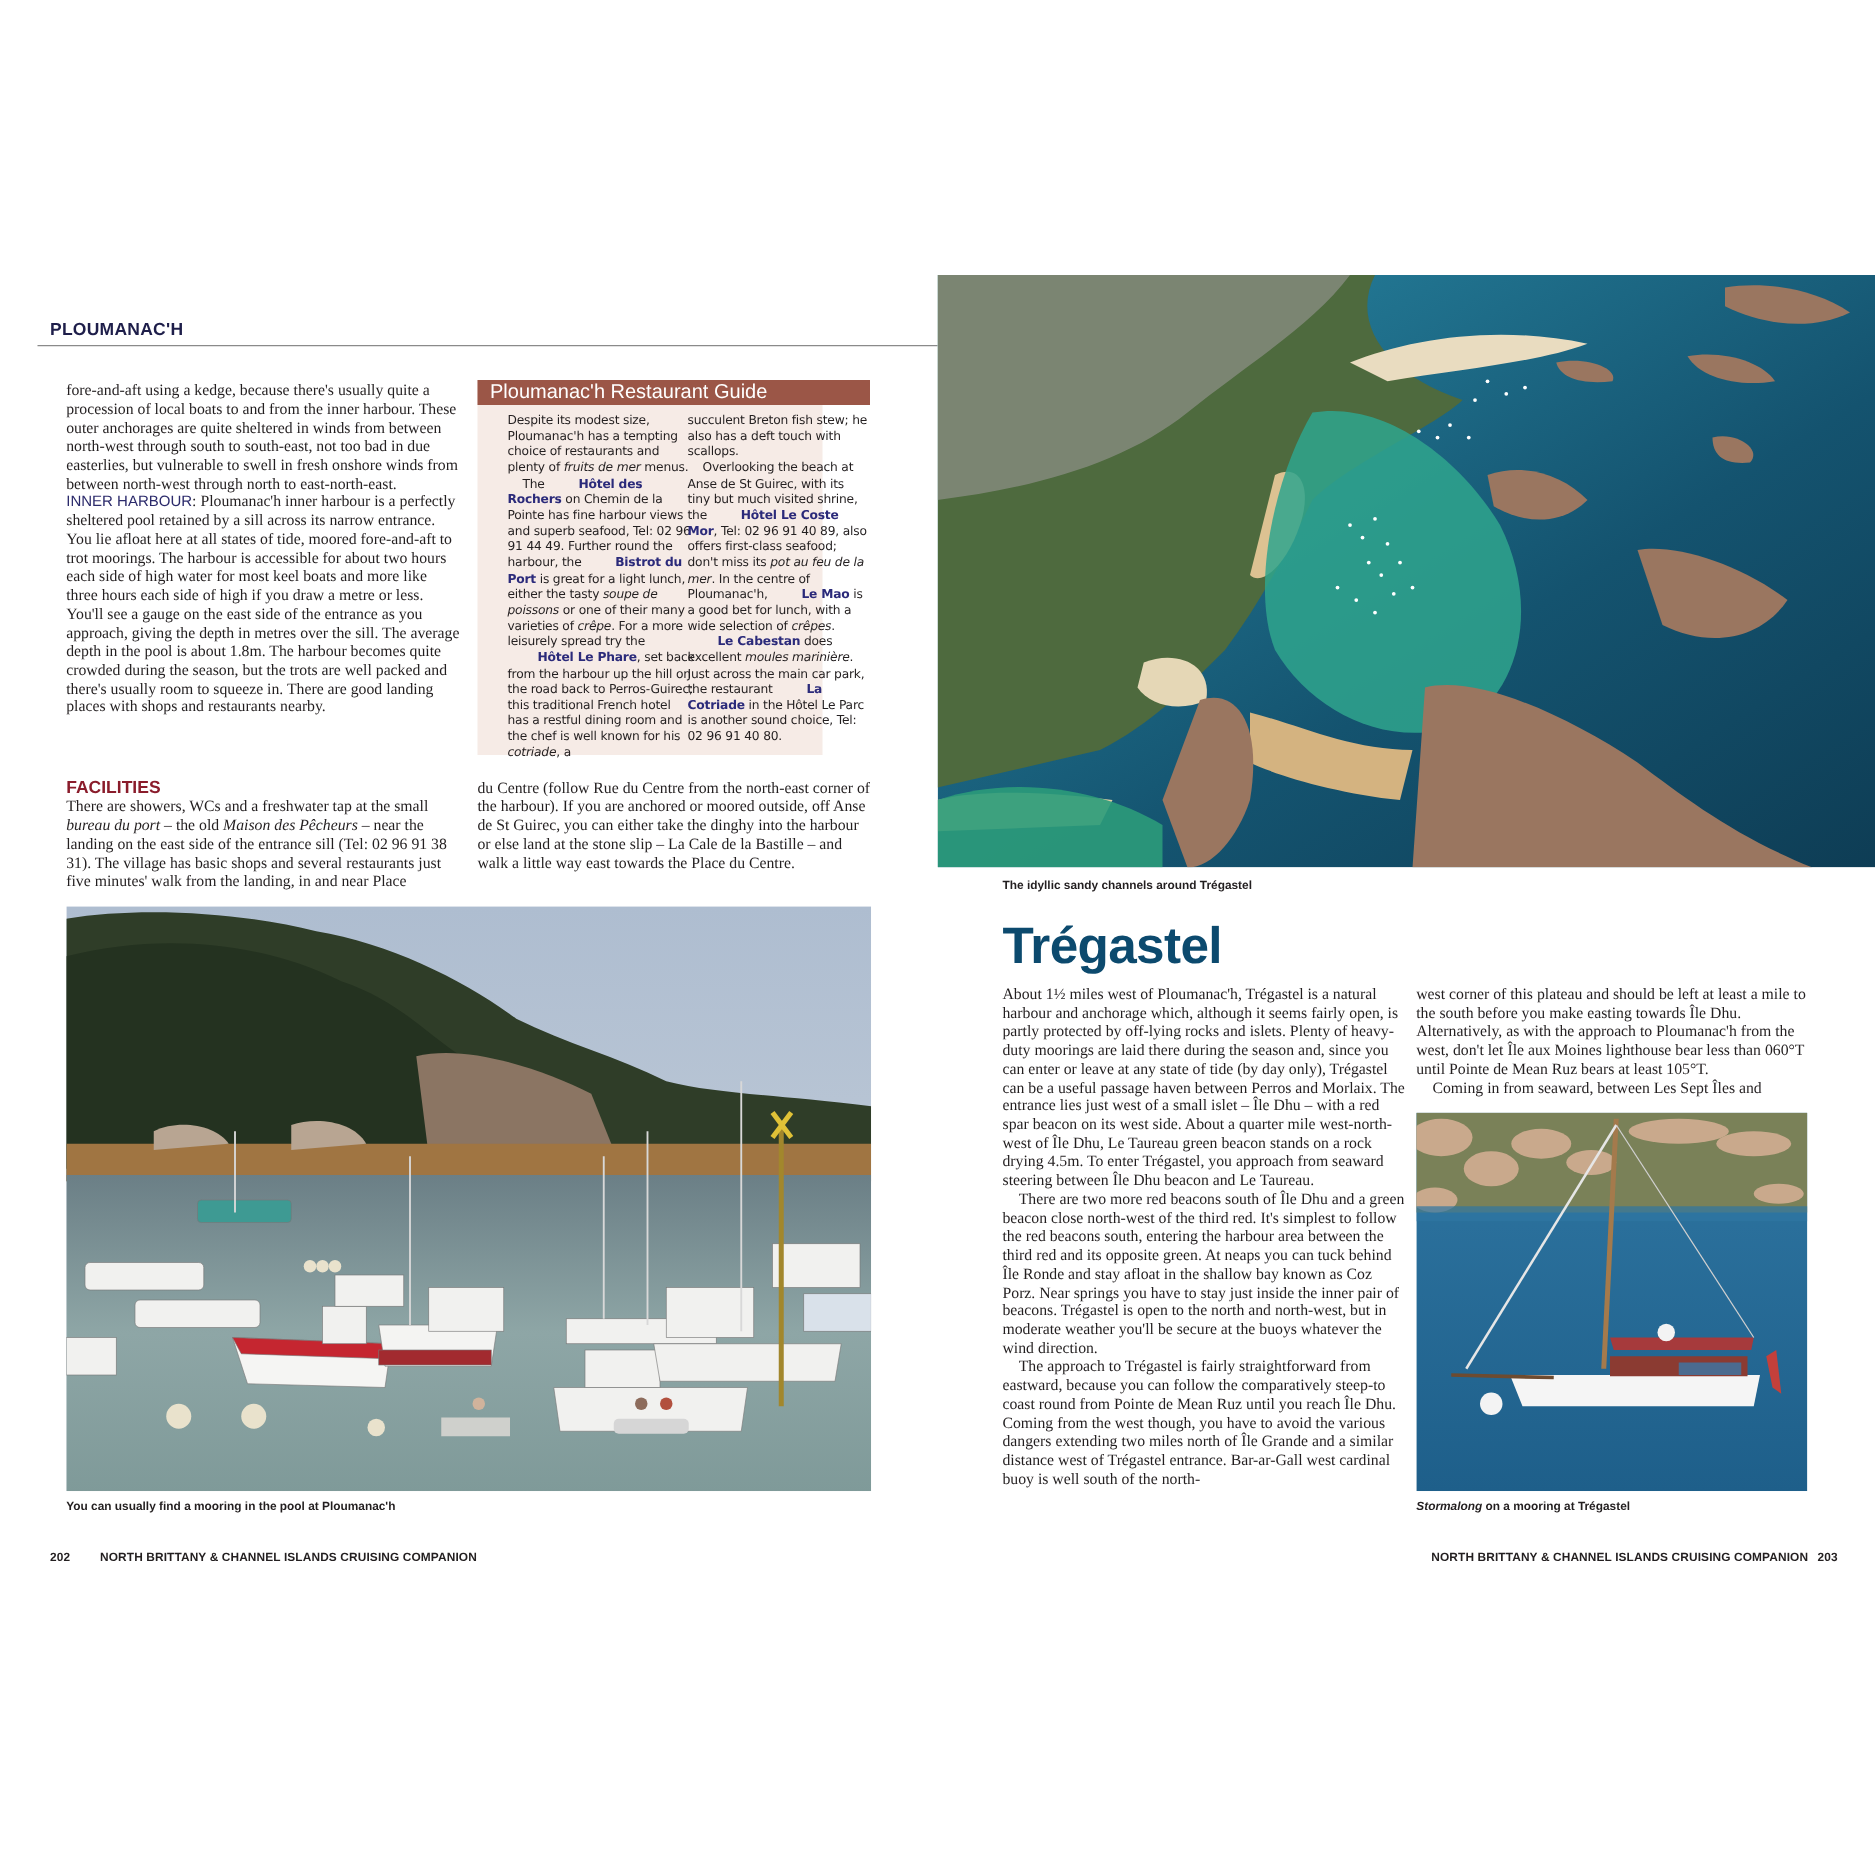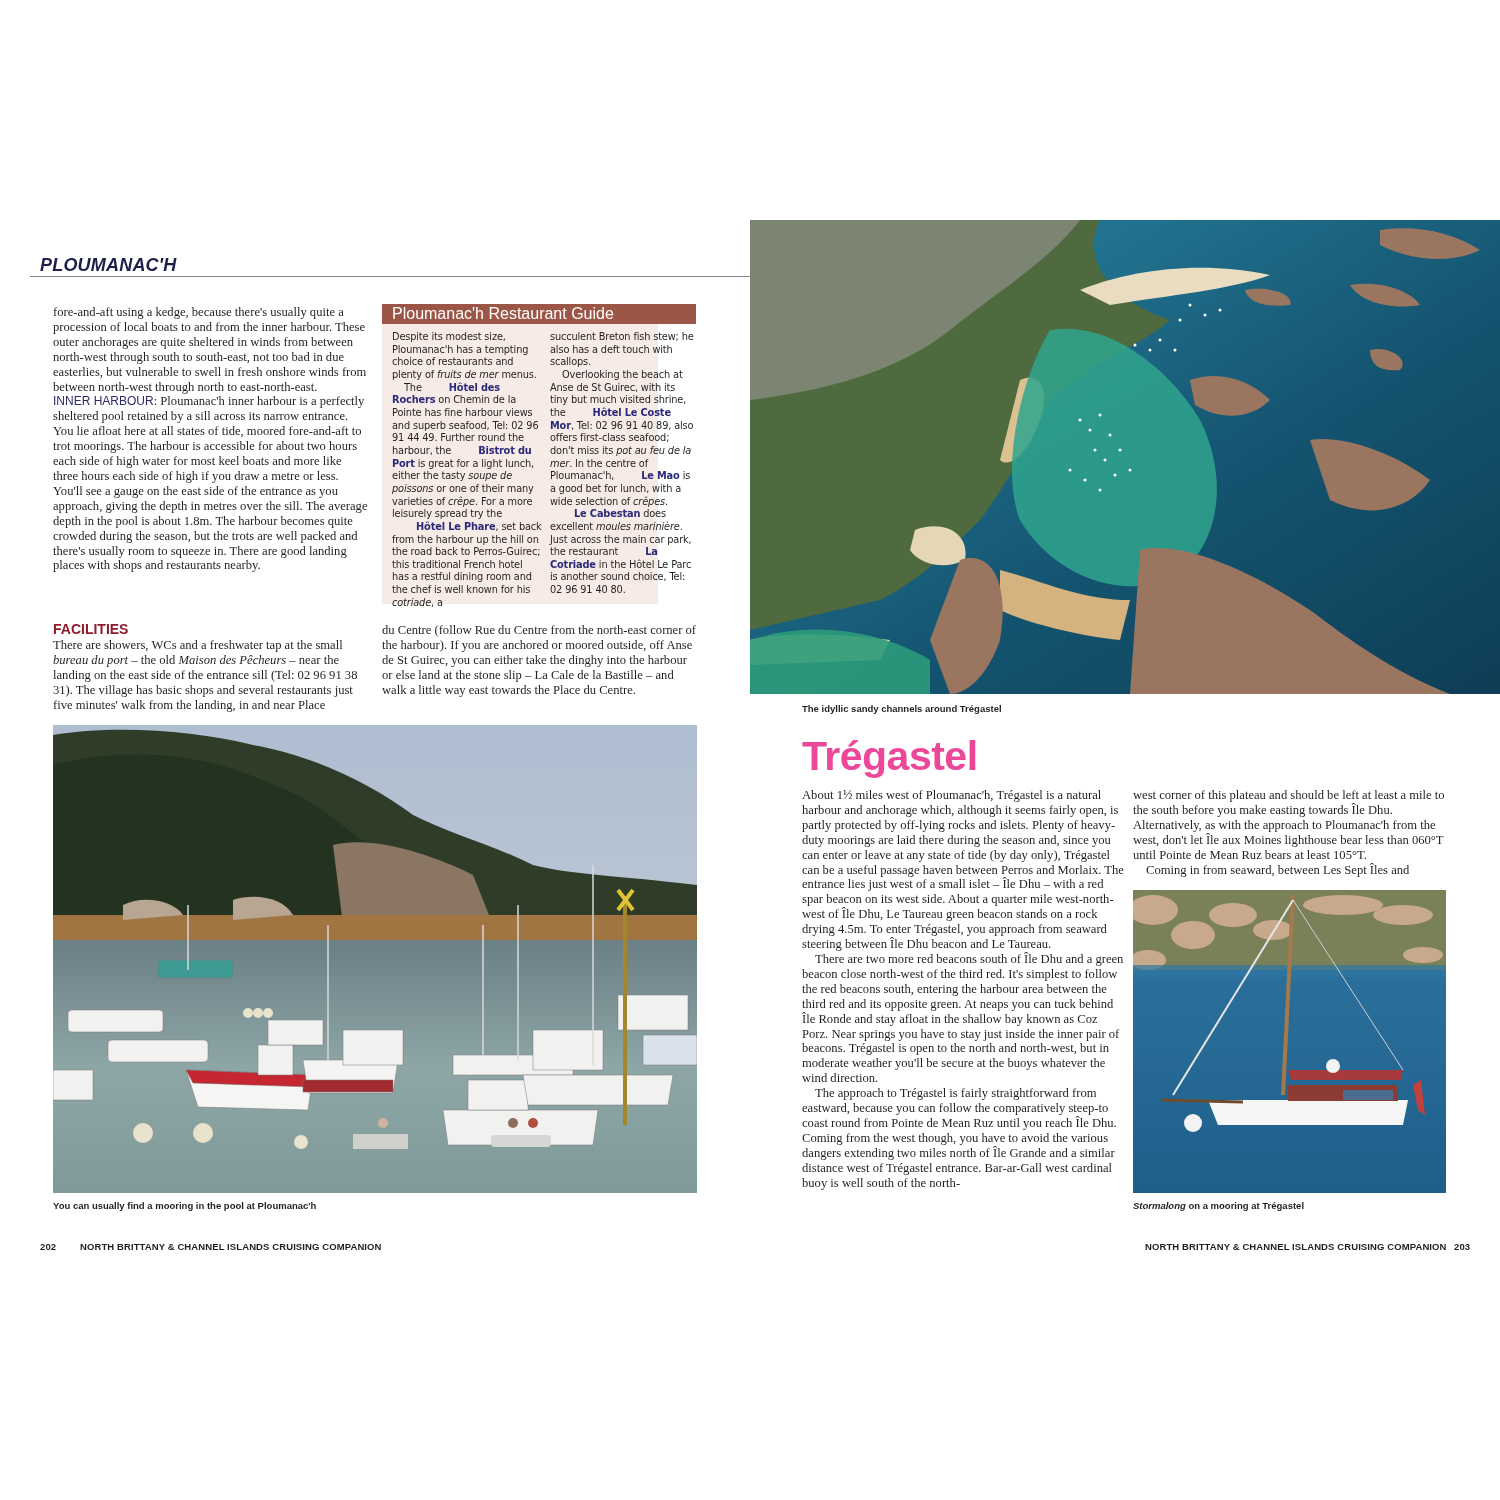--- a/index.html
+++ b/index.html
@@ -1,20 +1,20 @@
 <!DOCTYPE html>
 <html><head>
 <meta charset="utf-8">
 <style>
   * { margin:0; padding:0; box-sizing:border-box; }
   html, body { width:1500px; height:1500px; background:#ffffff; overflow:hidden; }
   body { position:relative; font-family:"Liberation Serif", serif; color:#231f20; }
 
   
-  .running-head { position:absolute; left:40px; top:255px; font-family:"Liberation Sans", sans-serif; font-weight:bold; font-size:18px; color:#1e1e4a; letter-spacing:0.2px;font-style:italic; }
+  .running-head { position:absolute; left:40px; top:255px; font-family:"Liberation Sans", sans-serif; font-weight:bold; font-size:14px; color:#1e1e4a; letter-spacing:0.2px; }
   .head-rule { position:absolute; left:30px; top:276px; width:720px; height:1px; background:#8a8a8a; }
 
   .body-text { font-family:"Liberation Serif", serif; font-size:12.6px; line-height:14.9px; color:#231f20; }
   .body-text p { text-indent:0; }
   .indent { text-indent:12px; display:block; }
   .blue-label { font-family:"Liberation Sans", sans-serif; font-weight:normal; color:#2b2a6b; font-size:12px;margin-top:28px; }
   .col { position:absolute; }
 
   
   .guide { position:absolute; left:382px; top:304px; width:276px; height:300px; background:#f6ebe6; }
@@ -24,36 +24,36 @@
   .guide-col i { font-style:italic; }
 
   .section-head { position:absolute; left:53px; top:621px; font-family:"Liberation Sans", sans-serif; font-weight:bold; font-size:14px; color:#8a1c2b; }
 
   
   .photo { position:absolute; overflow:hidden; }
   .caption { position:absolute; font-family:"Liberation Sans", sans-serif; font-weight:bold; font-size:9.5px; color:#231f20; }
   .caption i { font-style:italic; }
   .folio { position:absolute; top:1241px; font-family:"Liberation Sans", sans-serif; font-weight:bold; font-size:9.5px; color:#231f20; letter-spacing:0.1px; }
 
-  .big-title { position:absolute; left:802px; top:733px; font-family:"Liberation Sans", sans-serif; font-weight:bold; font-size:41px; color:#ec4899; letter-spacing:-0.5px; }
+  .big-title { position:absolute; left:802px; top:733px; font-family:"Liberation Sans", sans-serif; font-weight:bold; font-size:41px; color:#0c4a6e; letter-spacing:-0.5px; }
 </style>
 </head>
 <body>
 
 <div class="running-head">PLOUMANAC'H</div>
 <div class="head-rule"></div>
 
 <div class="col body-text" style="left:53px; top:305px; width:316px;">
   <p>fore-and-aft using a kedge, because there's usually quite a procession of local boats to and from the inner harbour. These outer anchorages are quite sheltered in winds from between north-west through south to south-east, not too bad in due easterlies, but vulnerable to swell in fresh onshore winds from between north-west through north to east-north-east.</p>
   <p><span class="blue-label">INNER HARBOUR</span><span>: Ploumanac'h inner harbour is a perfectly sheltered pool retained by a sill across its narrow entrance. You lie afloat here at all states of tide, moored fore-and-aft to trot moorings. The harbour is accessible for about two hours each side of high water for most keel boats and more like three hours each side of high if you draw a metre or less. You'll see a gauge on the east side of the entrance as you approach, giving the depth in metres over the sill. The average depth in the pool is about 1.8m. The harbour becomes quite crowded during the season, but the trots are well packed and there's usually room to squeeze in. There are good landing places with shops and restaurants nearby.</span></p>
 </div>
 
 <div class="guide">
   <div class="guide-title">Ploumanac'h Restaurant Guide</div>
-  <div class="guide-col" style="left:10px;">
+  <div class="guide-col" style="left:24px;">
     <span>Despite its modest size, Ploumanac'h has a tempting choice of restaurants and plenty of </span><i>fruits de mer</i><span> menus.</span><br>
     <span class="indent" style="display:inline; padding-left:12px;"></span><span>The </span><span class="hl">Hôtel des Rochers</span><span> on Chemin de la Pointe has fine harbour views and superb seafood, Tel: 02 96 91 44 49. Further round the harbour, the </span><span class="hl">Bistrot du Port</span><span> is great for a light lunch, either the tasty </span><i>soupe de poissons</i><span> or one of their many varieties of </span><i>crêpe</i><span>. For a more leisurely spread try the </span><span class="hl">Hôtel Le Phare</span><span>, set back from the harbour up the hill on the road back to Perros-Guirec; this traditional French hotel has a restful dining room and the chef is well known for his </span><i>cotriade</i><span>, a</span>
   </div>
   <div class="guide-col" style="left:168px; width:144px;">
     <span>succulent Breton fish stew; he also has a deft touch with scallops.</span><br>
     <span style="display:inline-block; width:12px;"></span><span>Overlooking the beach at Anse de St Guirec, with its tiny but much visited shrine, the </span><span class="hl">Hôtel Le Coste Mor</span><span>, Tel: 02 96 91 40 89, also offers first-class seafood; don't miss its </span><i>pot au feu de la mer</i><span>. In the centre of Ploumanac'h, </span><span class="hl">Le Mao</span><span> is a good bet for lunch, with a wide selection of </span><i>crêpes</i><span>. </span><span class="hl">Le Cabestan</span><span> does excellent </span><i>moules marinière</i><span>. Just across the main car park, the restaurant </span><span class="hl">La Cotriade</span><span> in the Hôtel Le Parc is another sound choice, Tel: 02 96 91 40 80.</span>
   </div>
 </div>
 
 <div class="section-head">FACILITIES</div>

